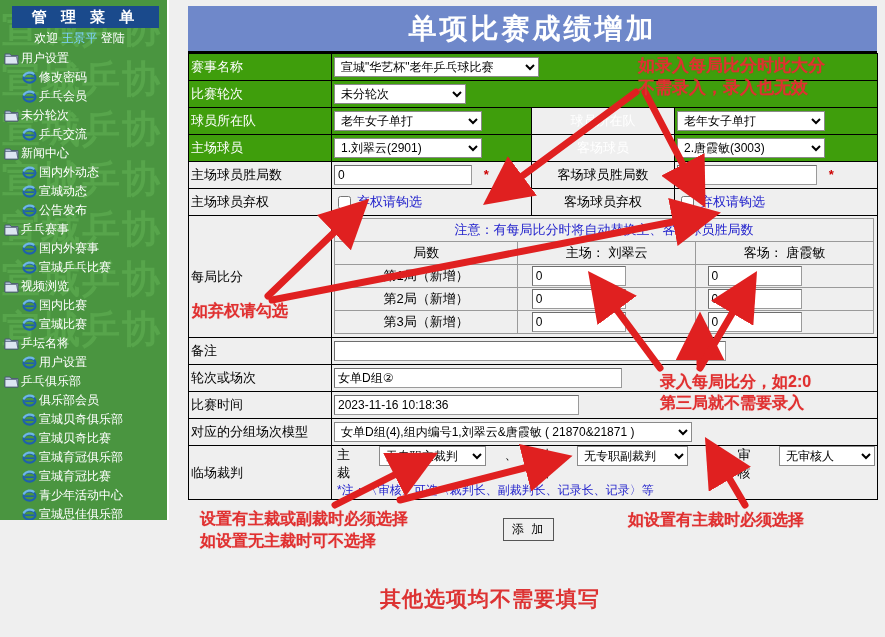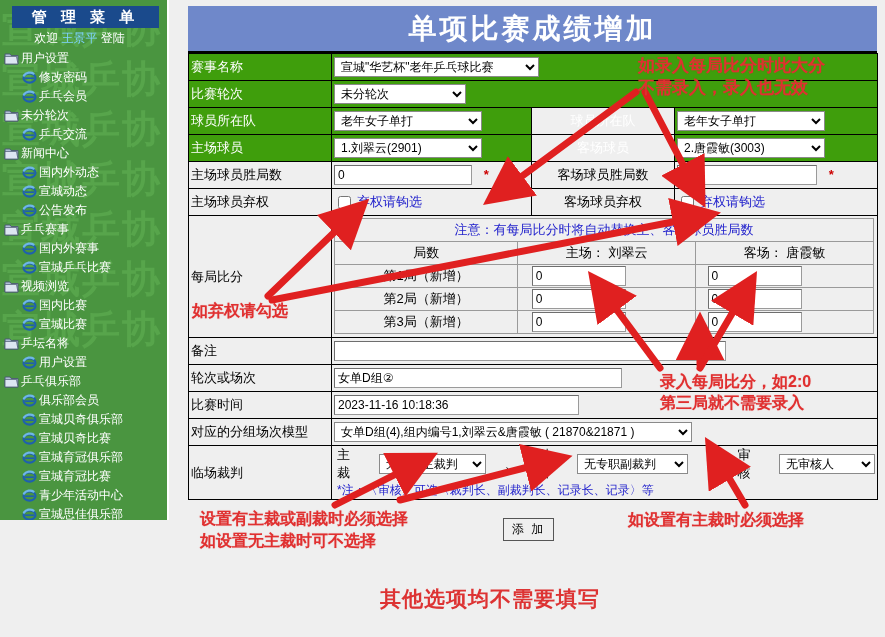--- a/index.html
+++ b/index.html
@@ -140,21 +140,21 @@
     padding:0;
   }
   .notice{
     color:#2222cc;font-size:13px;text-align:center;
     border:1px solid #9a9a9a !important;
   }
   td.gcell{position:relative;}
   td.gcell input{width:94px;margin:0;position:relative;left:-28px;}
   td.gcellB input{width:94px;margin:0;position:relative;left:-30px;}
 
-  .ref-line{display:flex;align-items:center;gap:18px;font-size:13px;padding-left:3px;}
+  .ref-line{display:flex;align-items:flex-start;gap:18px;font-size:13px;padding-left:3px;}
   .ref-note{color:#2222cc;font-size:12px;padding-left:3px;}
 
   .btn-add{
     font-family:"Liberation Sans","DejaVu Sans",sans-serif;
     font-size:12px;
     padding:2px 8px;
     background:#efefef;
     border:1px solid #555;
     letter-spacing:2px;
   }

